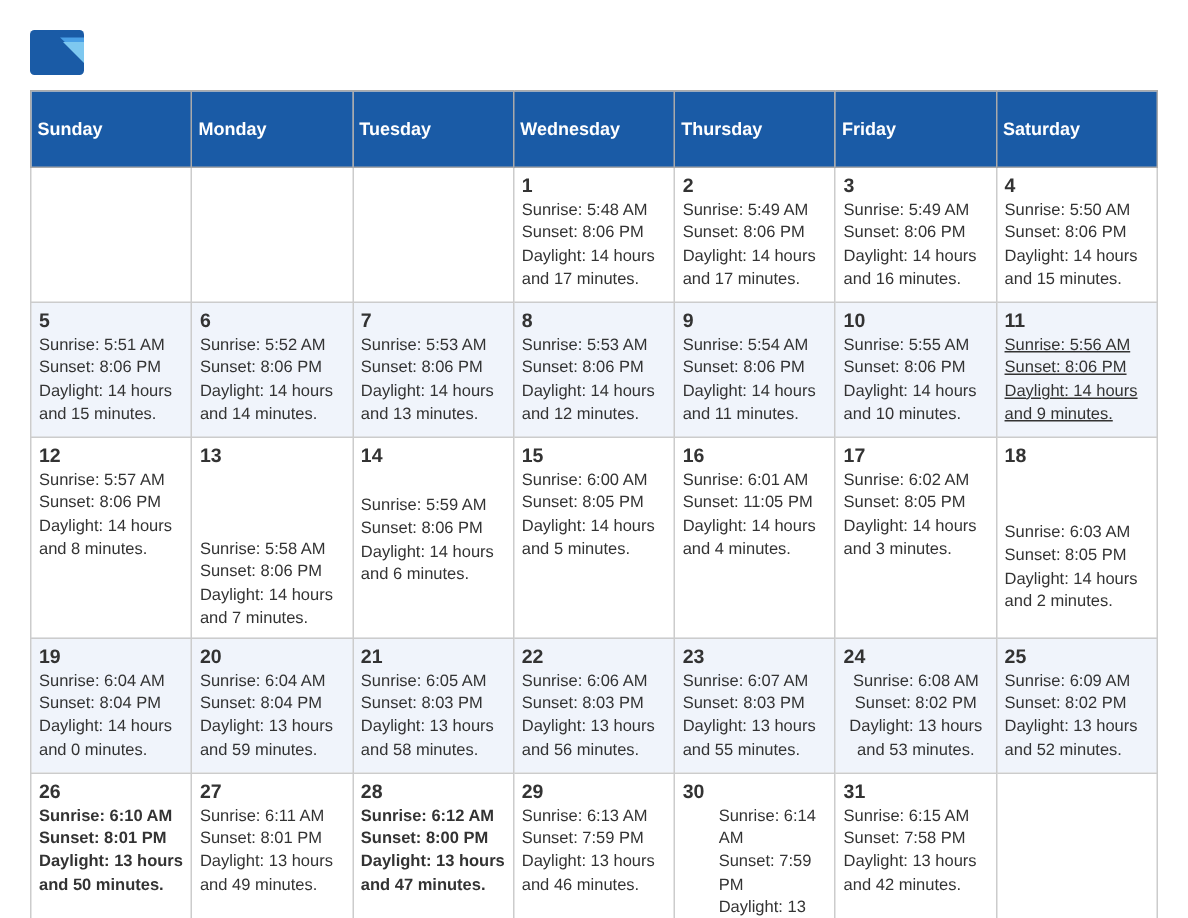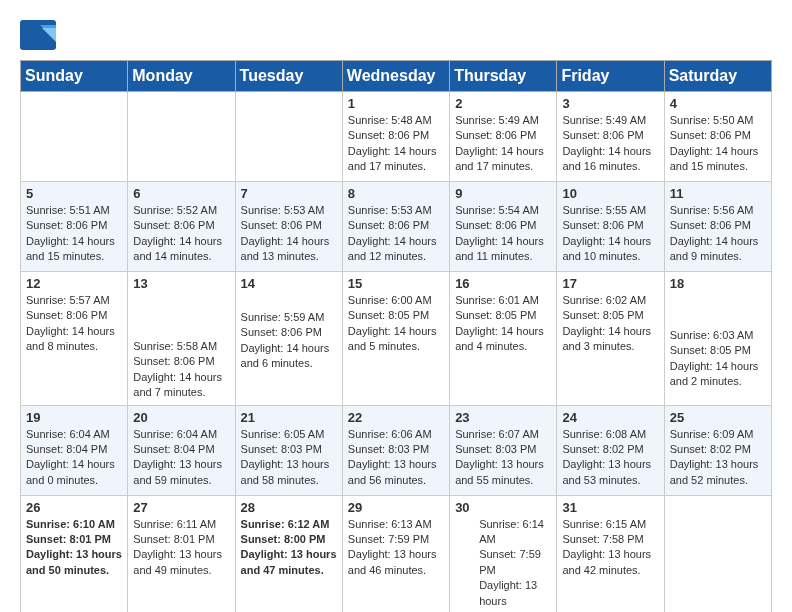--- a/index.html
+++ b/index.html
@@ -47,22 +47,22 @@
       font-size: 14px;
       color: #555;
     }
     table {
       width: 100%;
       border-collapse: collapse;
     }
     th {
       background-color: #1a5ba6;
       color: #fff;
-      font-size: 16px;
-      padding: 6px 4px;
+      font-size: 12px;
+      padding: 18px 4px;
       text-align: left;
       border: 1px solid #aaa;
     }
     td {
       border: 1px solid #ccc;
       vertical-align: top;
       padding: 4px 5px;
       font-size: 10px;
       color: #333;
       height: 90px;
@@ -198,21 +198,21 @@
           </td>
           <td>
             <span class="day-number">10</span>
             <div class="day-info" style="white-space: pre-line;">Sunrise: 5:55 AM
 Sunset: 8:06 PM
 Daylight: 14 hours
 and 10 minutes.</div>
           </td>
           <td>
             <span class="day-number">11</span>
-            <div class="day-info" style="white-space: pre-line;">Sunrise: 5:56 AM
+            <div class="day-info" style="white-space: pre-line; text-decoration: underline;">Sunrise: 5:56 AM
 Sunset: 8:06 PM
 Daylight: 14 hours
 and 9 minutes.</div>
           </td>
         </tr>
         <tr>
           <td>
             <span class="day-number">12</span>
             <div class="day-info" style="white-space: pre-line;">Sunrise: 5:57 AM
 Sunset: 8:06 PM
@@ -236,21 +236,21 @@
           <td>
             <span class="day-number">15</span>
             <div class="day-info" style="white-space: pre-line;">Sunrise: 6:00 AM
 Sunset: 8:05 PM
 Daylight: 14 hours
 and 5 minutes.</div>
           </td>
           <td>
             <span class="day-number">16</span>
             <div class="day-info" style="white-space: pre-line;">Sunrise: 6:01 AM
-Sunset: 8:05 PM
+Sunset: 11:05 PM
 Daylight: 14 hours
 and 4 minutes.</div>
           </td>
           <td>
             <span class="day-number">17</span>
             <div class="day-info" style="white-space: pre-line;">Sunrise: 6:02 AM
 Sunset: 8:05 PM
 Daylight: 14 hours
 and 3 minutes.</div>
           </td>
@@ -293,21 +293,21 @@
           </td>
           <td>
             <span class="day-number">23</span>
             <div class="day-info" style="white-space: pre-line;">Sunrise: 6:07 AM
 Sunset: 8:03 PM
 Daylight: 13 hours
 and 55 minutes.</div>
           </td>
           <td>
             <span class="day-number">24</span>
-            <div class="day-info" style="white-space: pre-line;">Sunrise: 6:08 AM
+            <div class="day-info" style="white-space: pre-line; text-align: center;">Sunrise: 6:08 AM
 Sunset: 8:02 PM
 Daylight: 13 hours
 and 53 minutes.</div>
           </td>
           <td>
             <span class="day-number">25</span>
             <div class="day-info" style="white-space: pre-line;">Sunrise: 6:09 AM
 Sunset: 8:02 PM
 Daylight: 13 hours
 and 52 minutes.</div>

